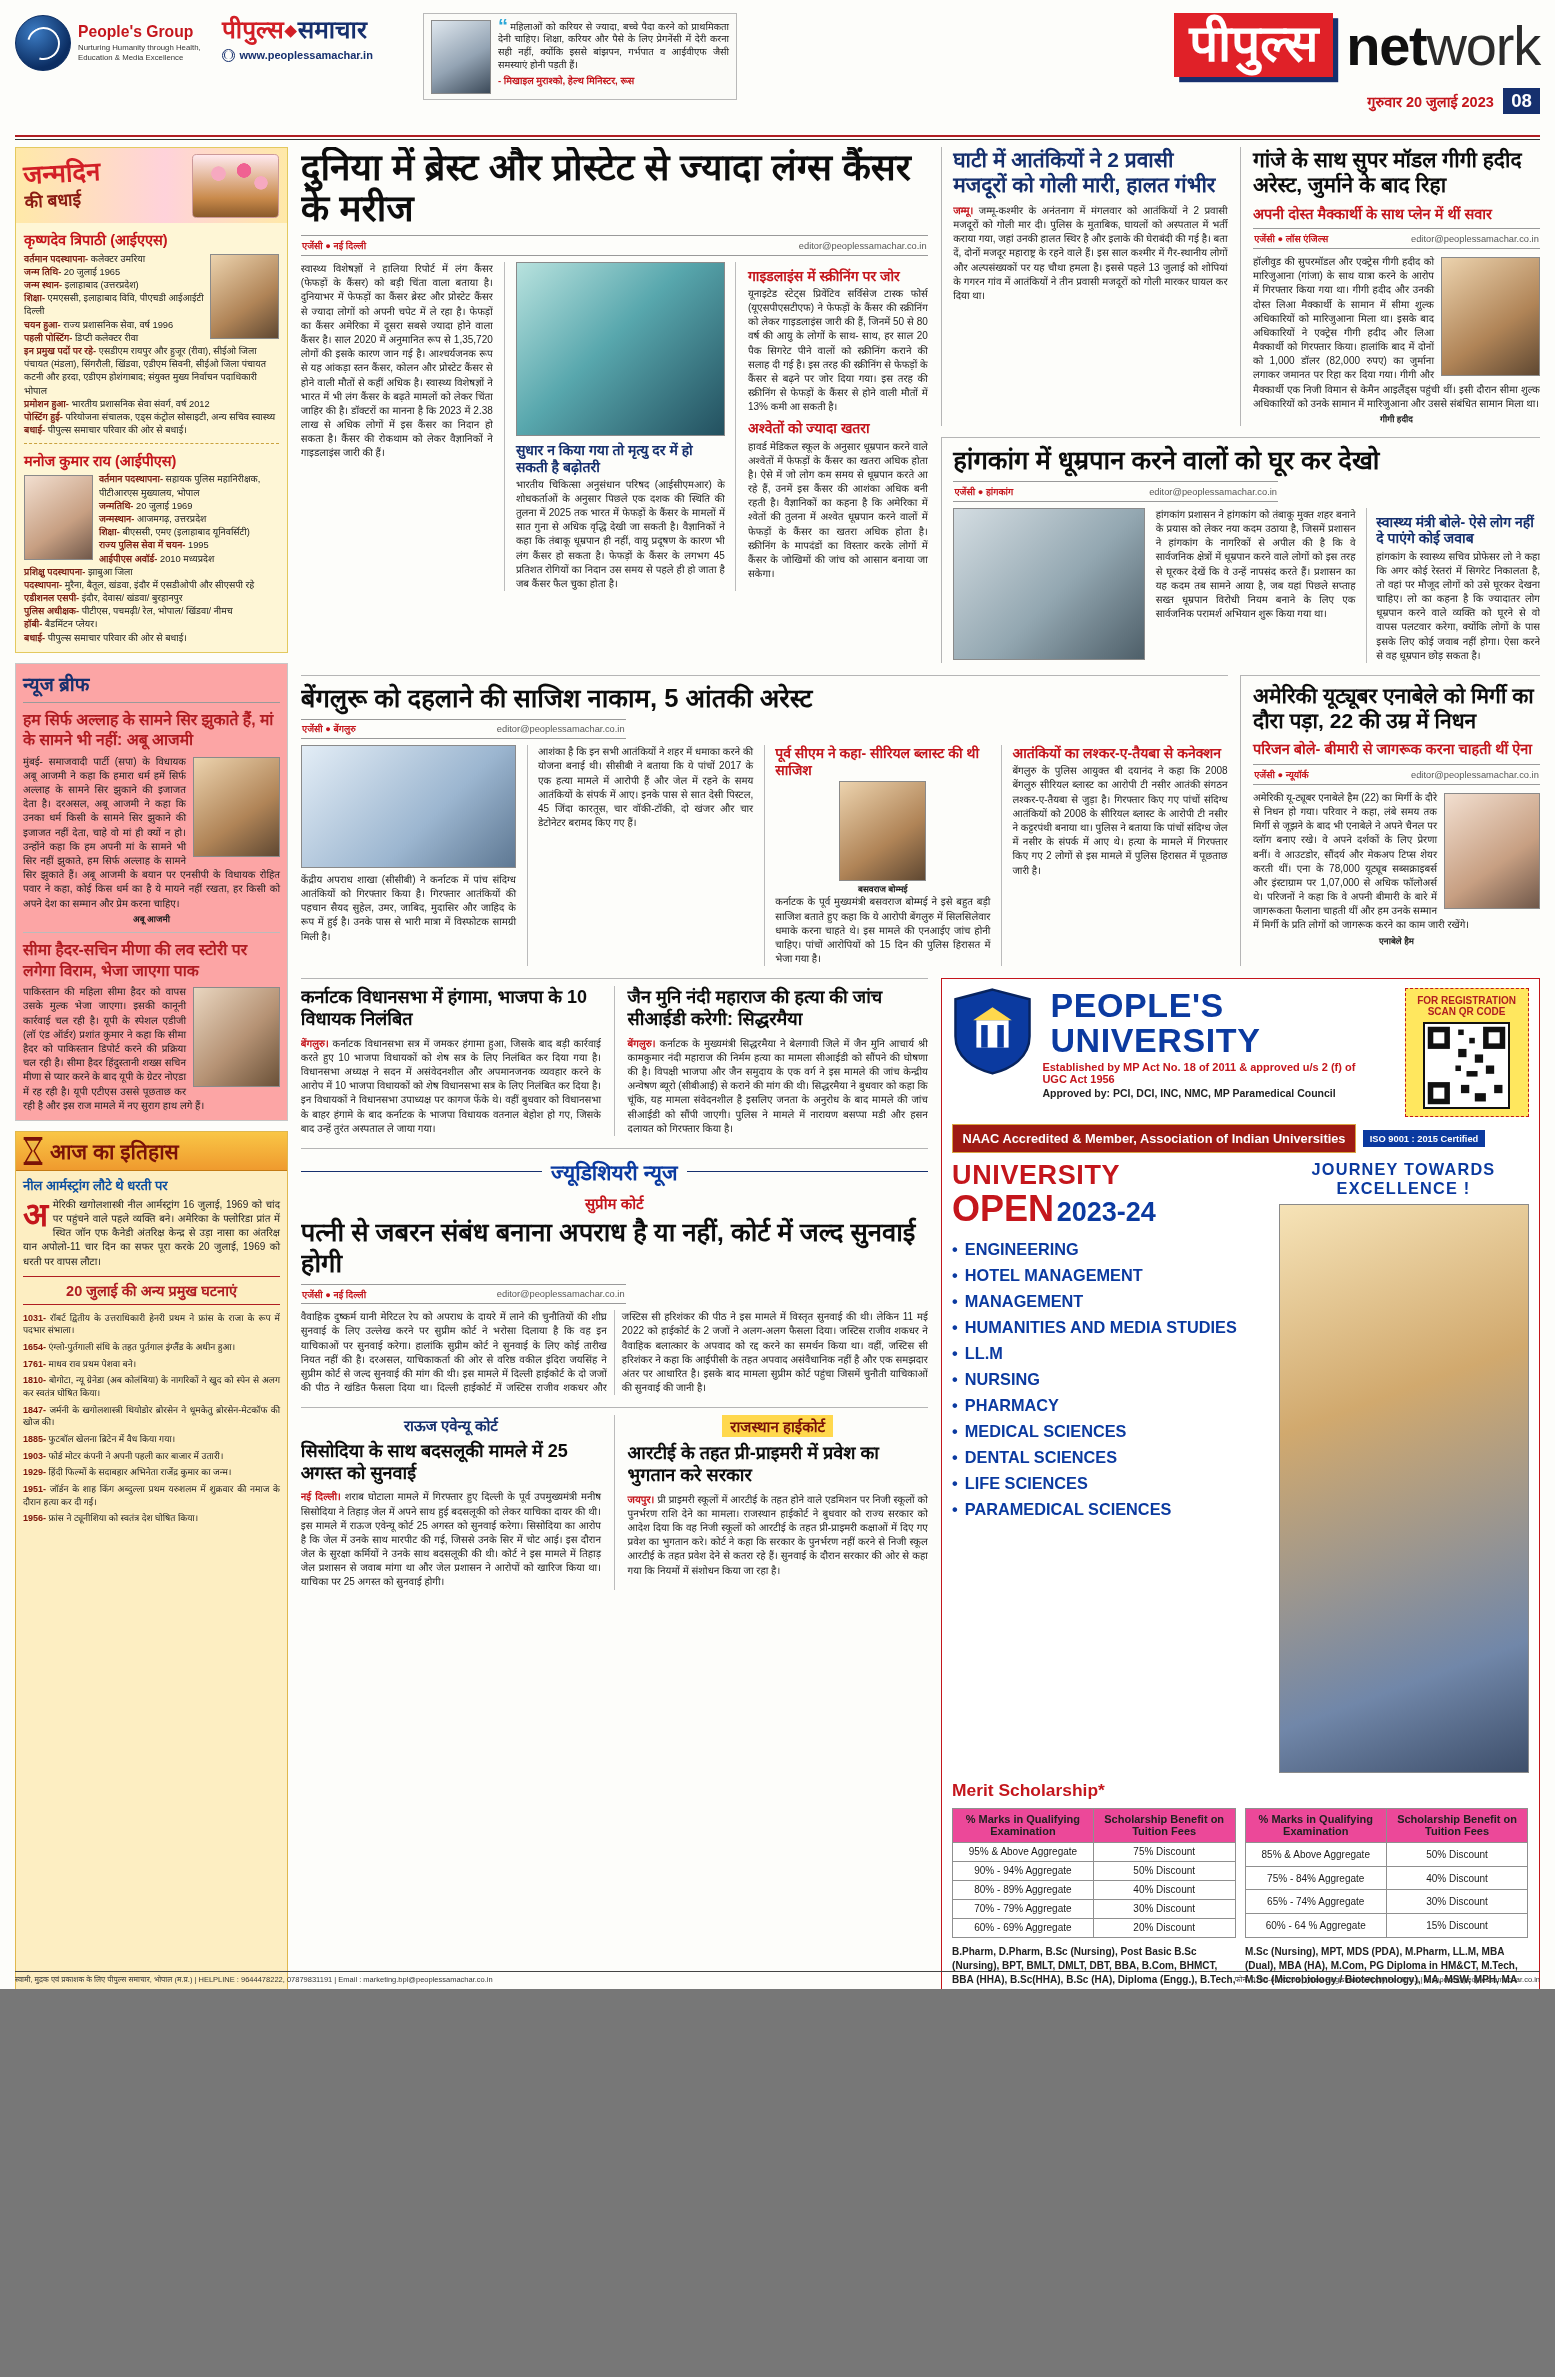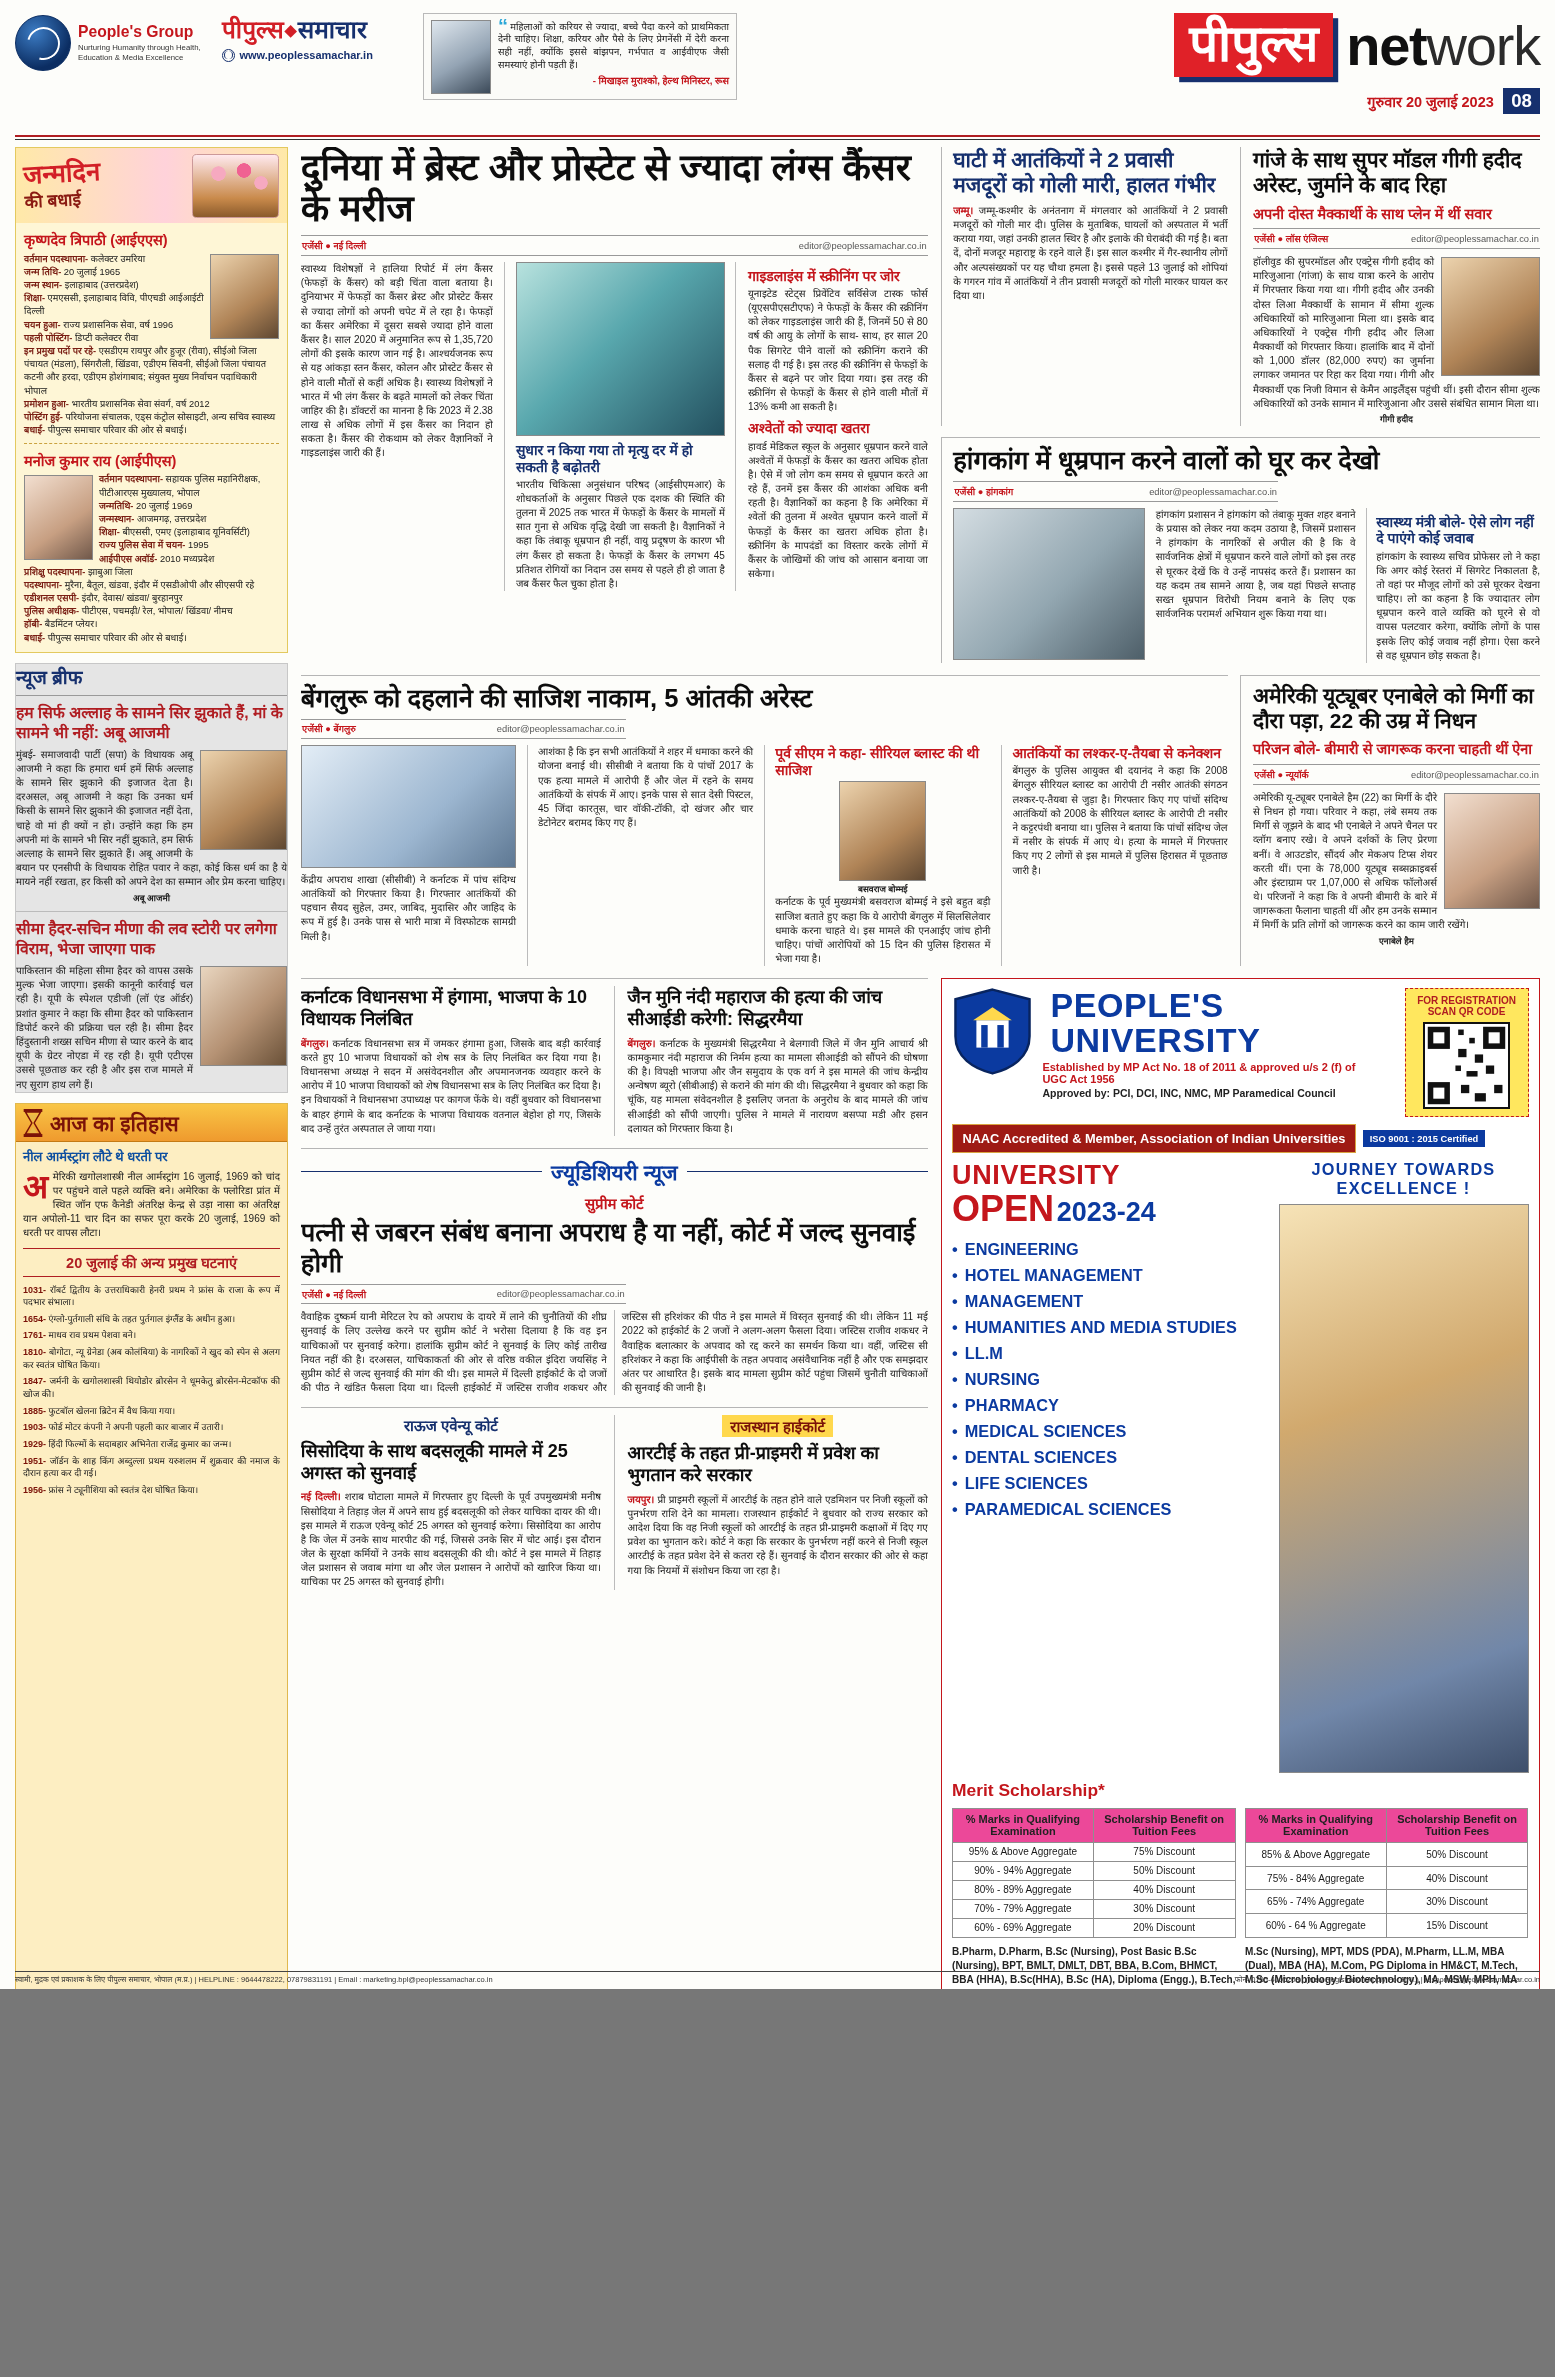--- a/index.html
+++ b/index.html
@@ -20,21 +20,21 @@
 .samachar-w1 { color:#d21f26; } .samachar-w2 { color:#16306e; }
 .samachar-star { display:inline-block; width:9.3px; height:9.3px; background:#d21f26; transform:rotate(45deg); margin:0 2.3px 2.3px; }
 .samachar-web { margin-top:5.8px; font-size:11px; color:#16306e; display:flex; align-items:center; gap:4.6px; font-weight:bold; }
 .globe { width:12.8px; height:12.8px; border-radius:50%; border:1.2px solid #16306e; position:relative; display:inline-block; }
 .globe::after { content:""; position:absolute; inset:1.2px; border-radius:50%; border-left:1.2px solid #16306e; border-right:1.2px solid #16306e; }
 .mh-quote { width:314px; border:0.6px solid #b9b9b9; padding:5.8px 7px; display:flex; gap:7px; background:#fbfbf8; margin-top:3.5px; }
 .quote-photo { width:60px; height:74px; flex:0 0 60px; border:0.6px solid #888;
   background:linear-gradient(150deg,#dfe7ee,#94a4b4 55%,#3c4a59); }
 .quote-body { font-size:9.6px; line-height:1.35; color:#222; text-align:justify; }
 .qmark { color:#2aa7d8; font-size:20px; font-weight:900; line-height:0.6; vertical-align:-3.5px; margin-right:2.3px; }
-.qattr { color:#c4161c; font-weight:bold; margin-top:3.5px; text-align:right; font-size:9.6px; }
+.qattr { color:#c4161c; font-weight:bold; margin-top:3.5px; font-size:9.6px; }
 .mh-right { margin-left:auto; padding-top:3.5px; }
 .mh-brand { display:flex; justify-content:flex-end; align-items:center; gap:12.8px; }
 .brand-hindi { font-size:51px; font-weight:900; color:#fff; background:#e02128; padding:2.3px 15px 5.8px; line-height:1.1;
   box-shadow:5.2px 5.2px 0 #16306e; }
 .brand-latin { font-size:56px; letter-spacing:-1.2px; }
 .brand-net { font-weight:900; color:#101010; }
 .brand-work { font-weight:400; color:#2b2b2b; }
 .mh-dateline { display:flex; justify-content:flex-end; align-items:center; gap:9.3px; margin-top:10.5px; }
 .mh-date { color:#c4161c; font-size:14.5px; font-weight:bold; }
 .mh-page { background:#16306e; color:#fff; font-size:18.6px; font-weight:900; padding:1.7px 8.1px; }
@@ -101,21 +101,21 @@
              linear-gradient(#ffe9ee,#c98a4b 70%,#8a5a2b); }
 .bday-name { color:#c4161c; font-weight:900; font-size:14.5px; margin:5.8px 0 3.5px; }
 .bday-photo { width:69px; height:85px; }
 .ph-l { float:left; margin:1.2px 5.8px 3.5px 0; } .ph-r { float:right; margin:1.2px 0 3.5px 5.8px; }
 .detail { font-size:9.3px; line-height:1.42; }
 .detail b { color:#7a1f14; }
 .bday-sep { border-top:0.6px dashed #caa23f; margin:5.8px 0; }
 .clear { clear:both; }
 
 
-.brief { border:0.6px solid #c7c7c7; background:#e5e5e5; }
+.brief { border:0.6px solid #c7c7c7; padding:7px; background:#fca5a5; }
 .brief-title { color:#16306e; font-weight:900; font-size:19px; border-bottom:1.2px solid #9a9a9a; padding-bottom:4.6px; margin-bottom:7px; }
 .brief-head { font-size:15.7px; font-weight:900; color:#b01d22; line-height:1.28; margin-bottom:4.6px; }
 .brief-photo { width:87px; height:100px; }
 .brief-sep { border-top:0.6px solid #bbb; margin:7px 0; }
 
 
 .history { background:#fdeec2; border:0.6px solid #e0b84f; padding:7px; flex:1; display:flex; flex-direction:column; }
 .history-head { display:flex; align-items:center; gap:7px; background:linear-gradient(#f9c646,#ef9a2e);
   padding:4.6px 7px; margin:-7px -7px 7px; border-bottom:1.2px solid #c47a14; }
 .history-head-title { font-size:21px; font-weight:900; color:#7a1208; }

